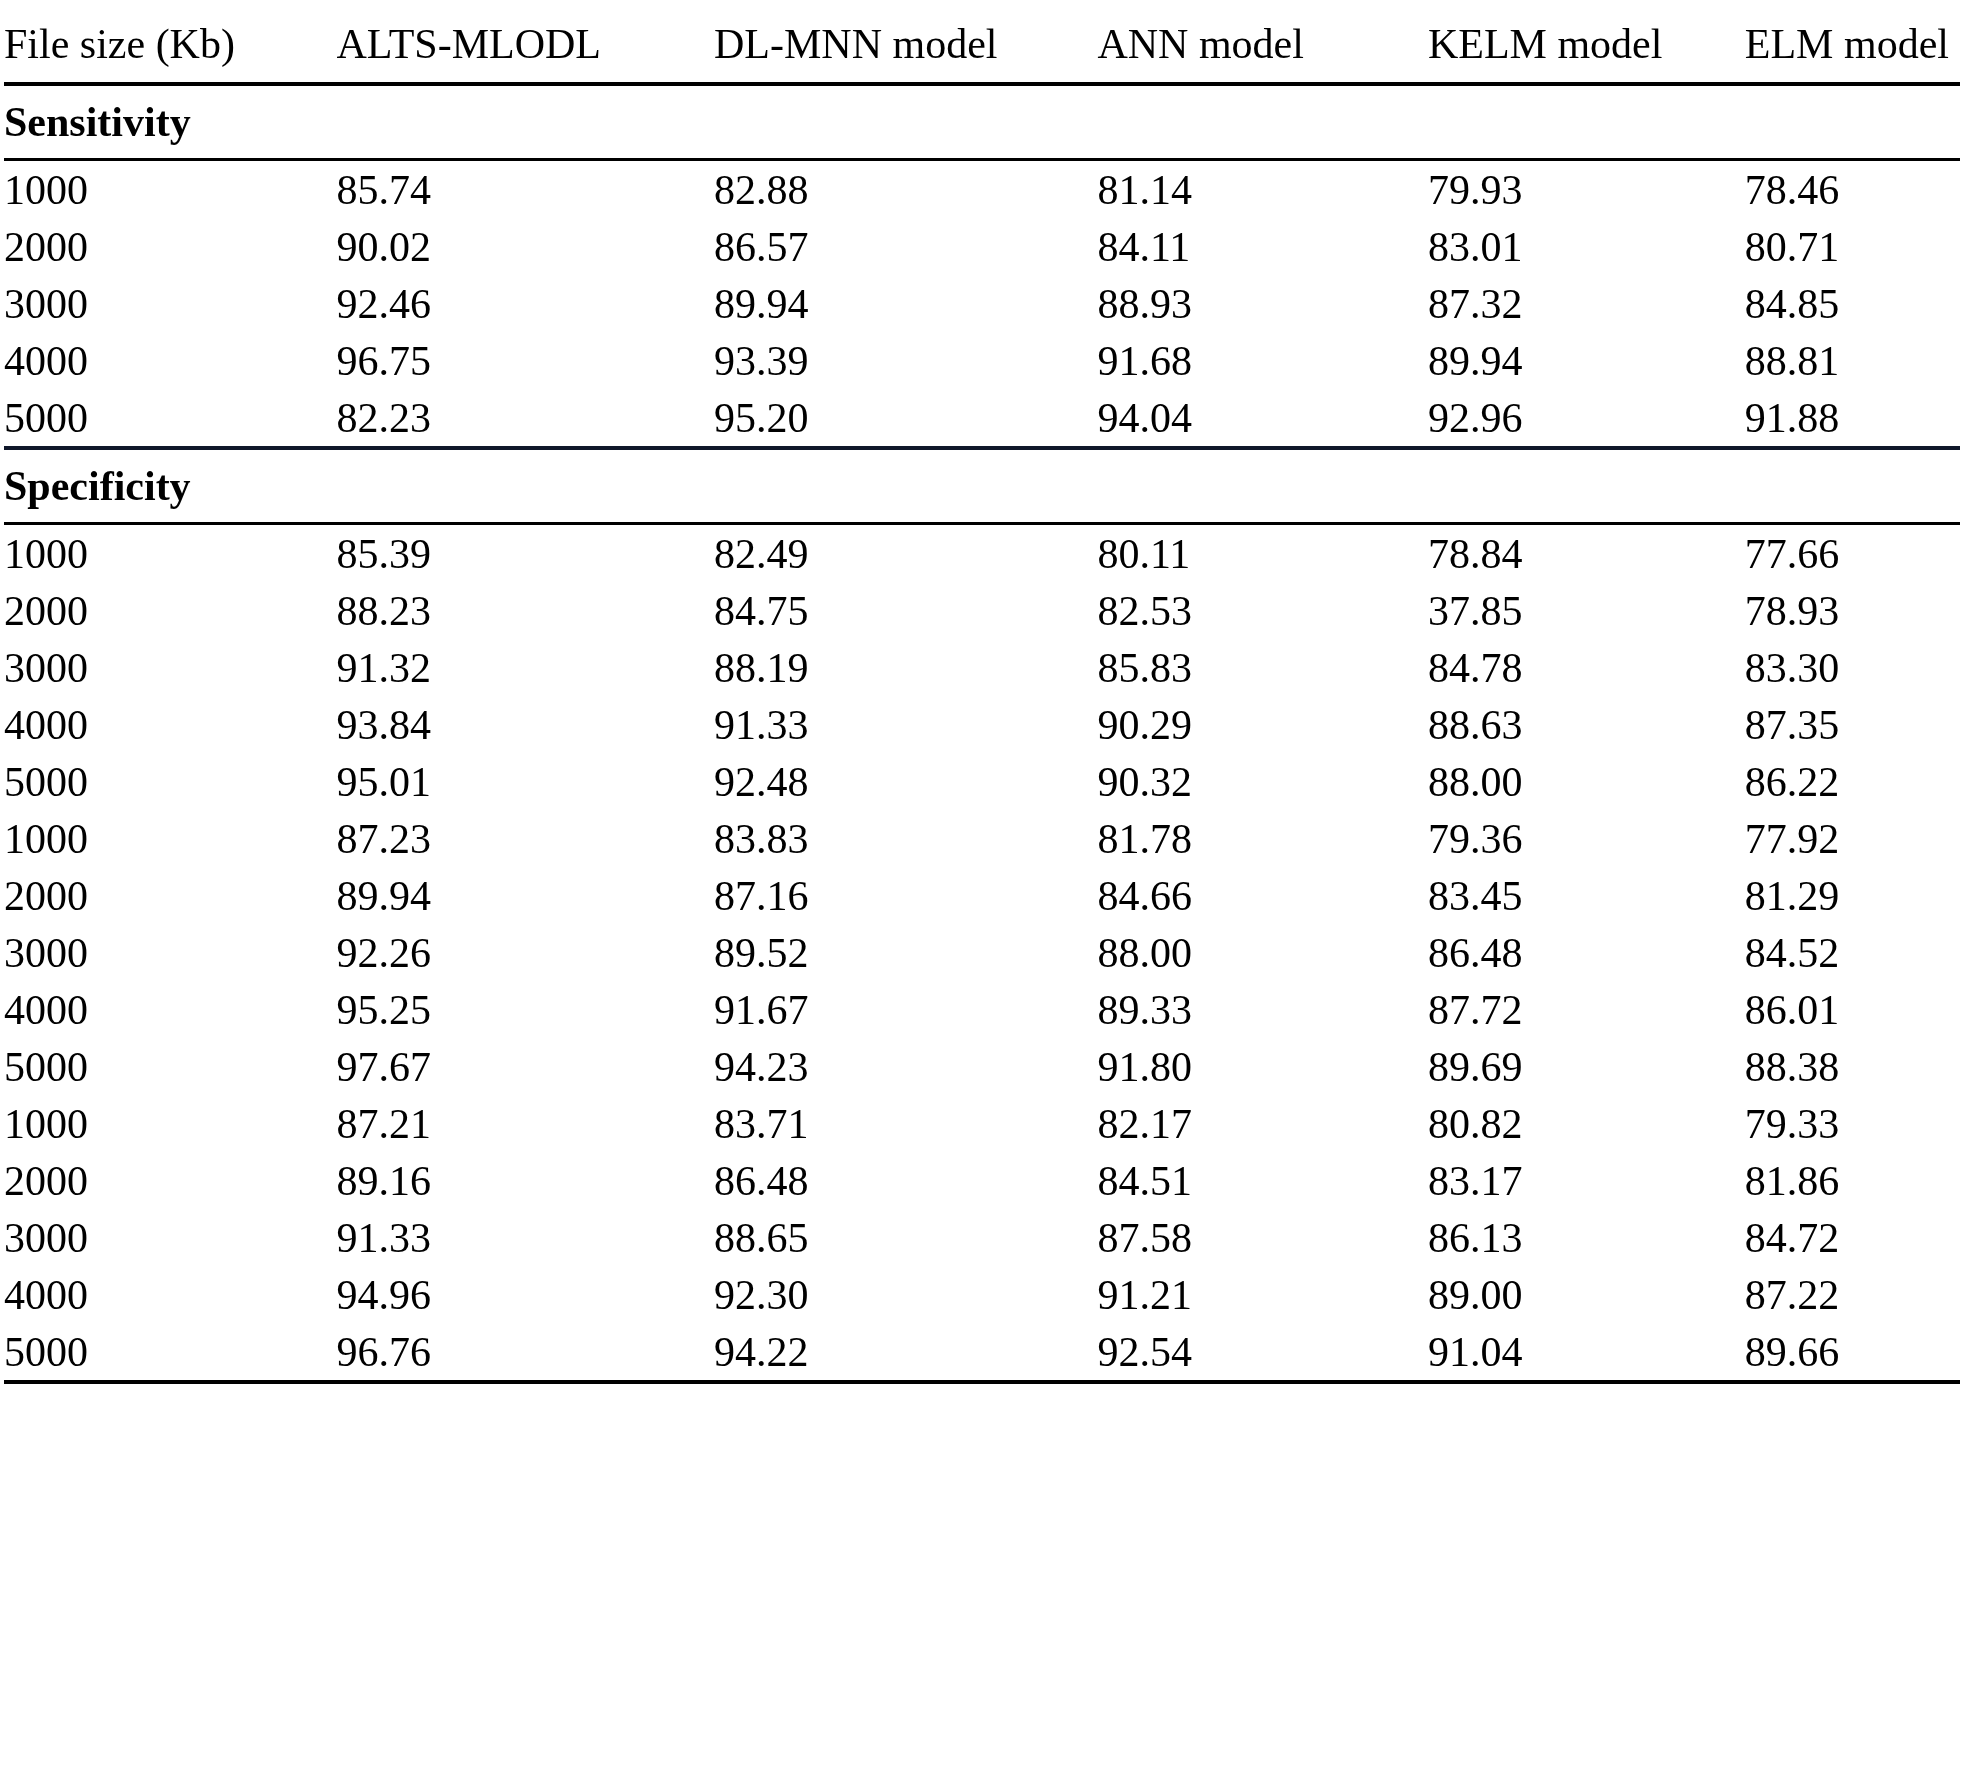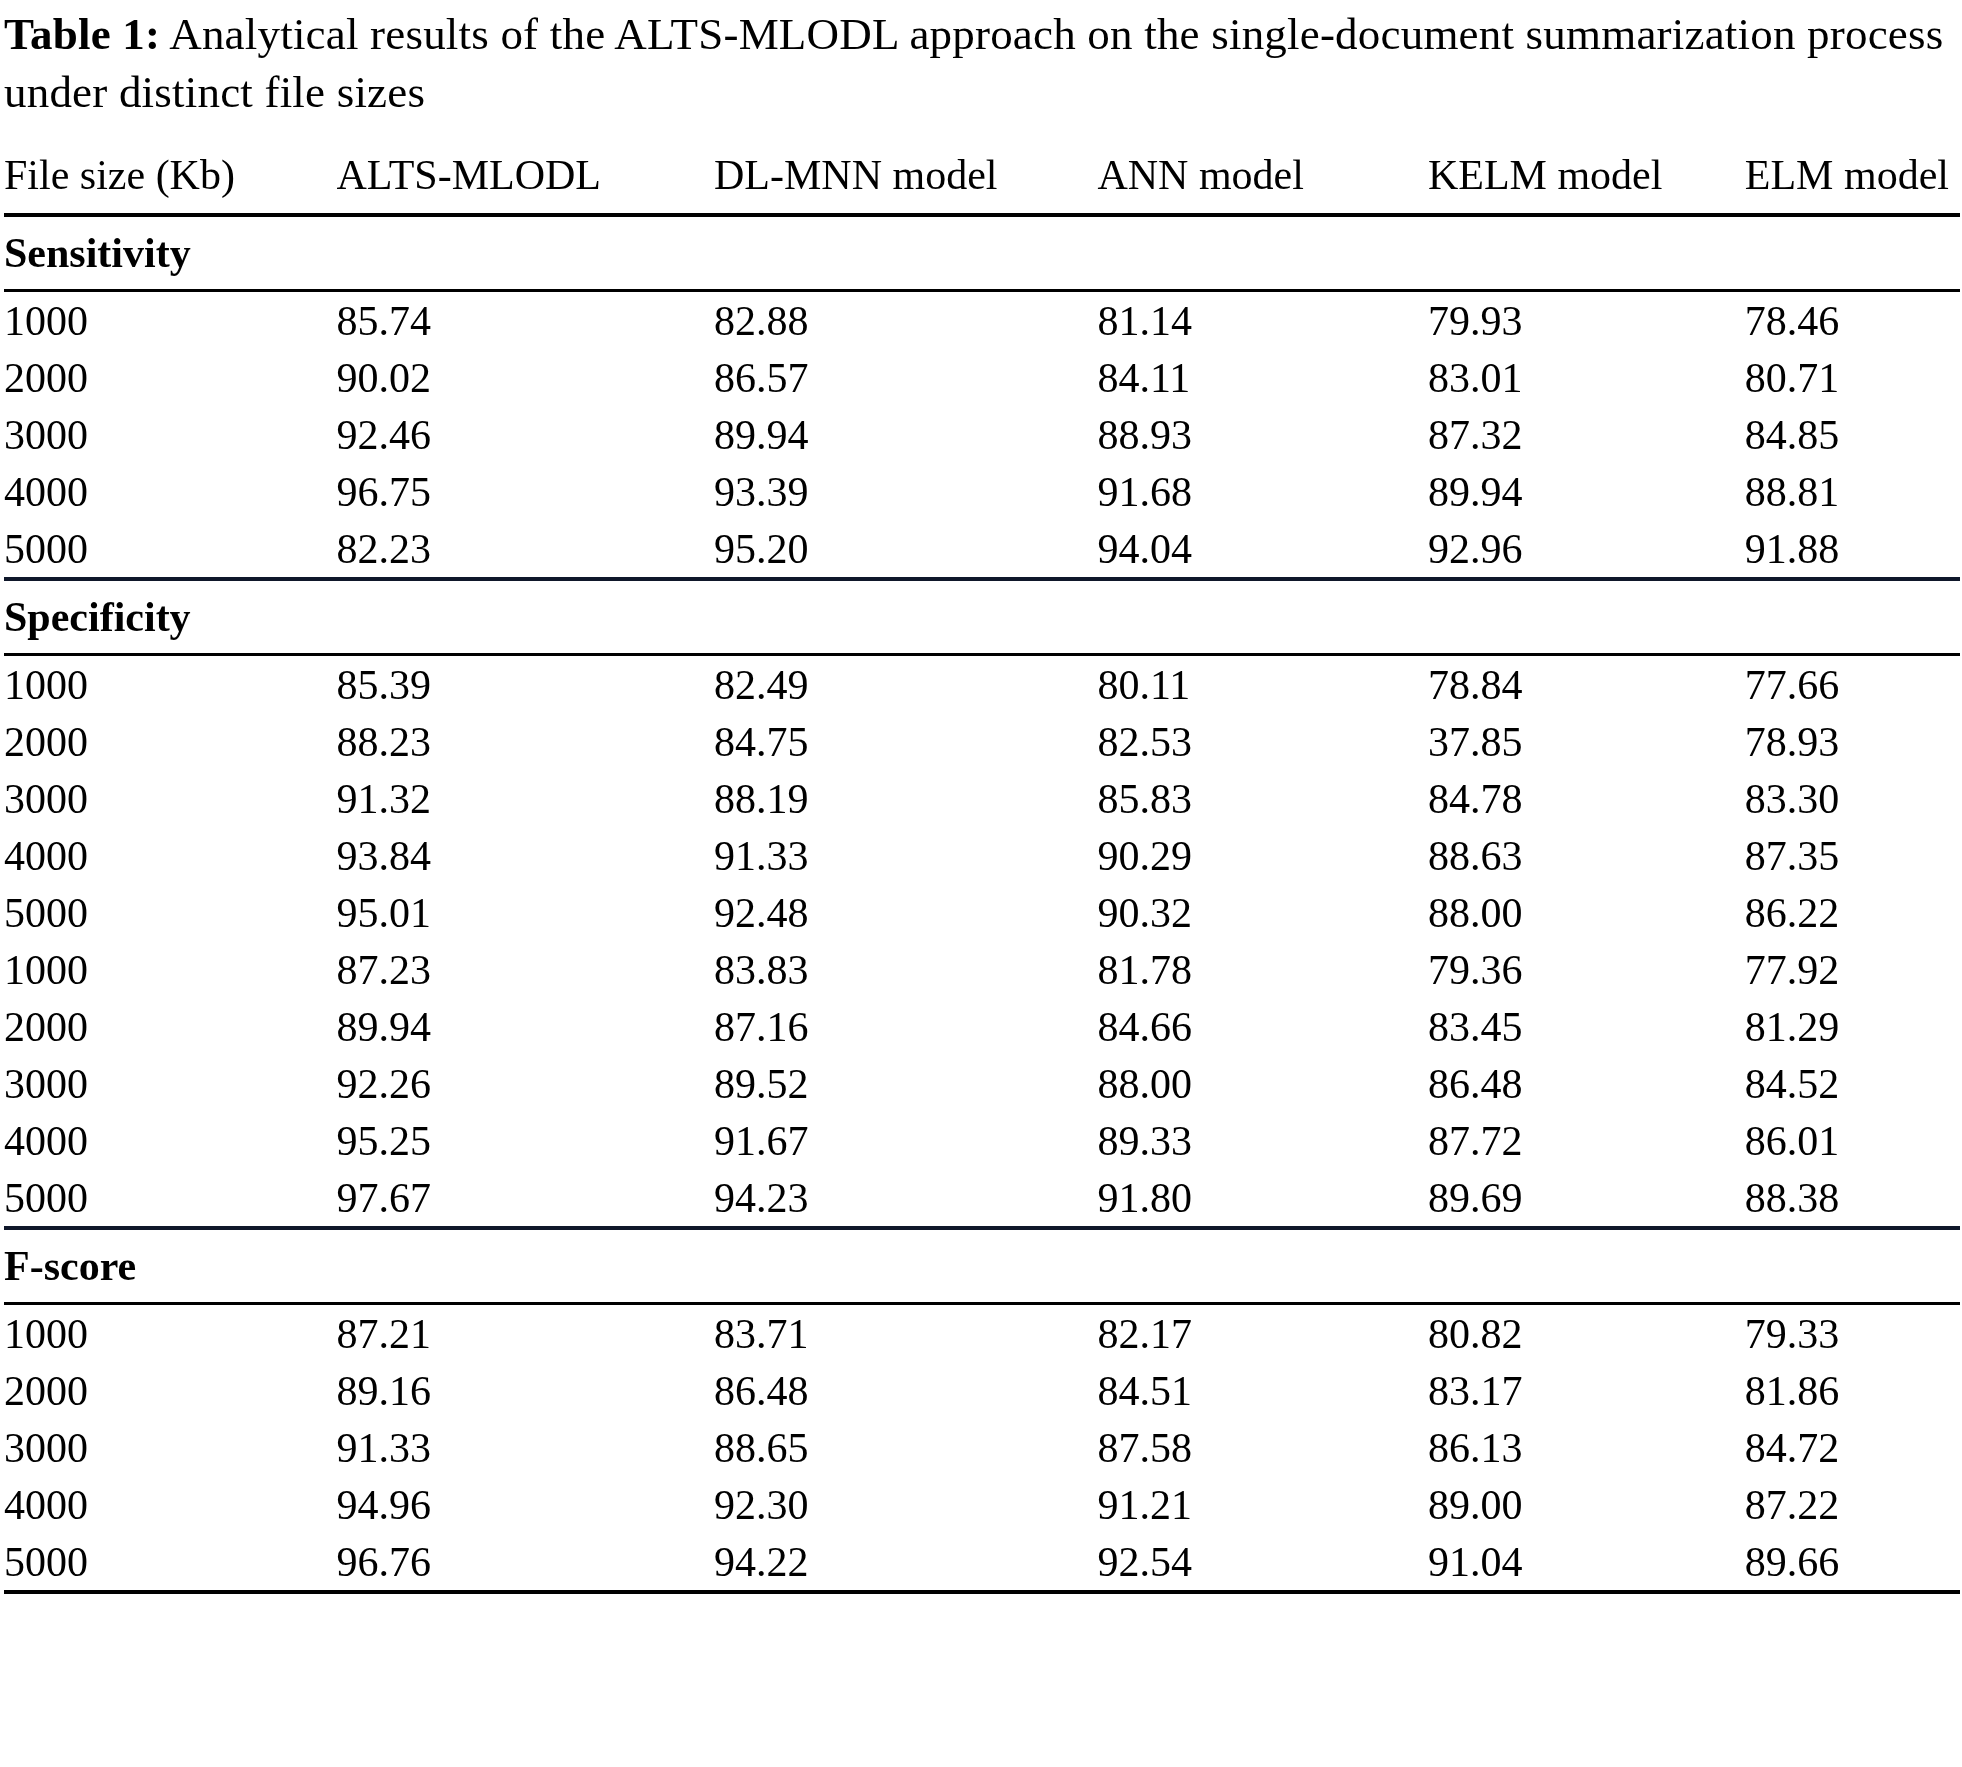--- a/index.html
+++ b/index.html
@@ -60,21 +60,20 @@
   tr.data-row td {
     height: 57px;
     font-weight: normal;
   }
 </style>
 </head>
 <body>
 
 <div class="page">
 
-  <p class="caption"><span class="cap-label">Table 1:</span><span> Analytical results of the ALTS-MLODL approach on the single-document summarization process under distinct file sizes</span></p>
 
   <table class="results">
     <colgroup>
       <col style="width:17.0%">
       <col style="width:19.3%">
       <col style="width:19.6%">
       <col style="width:16.9%">
       <col style="width:16.2%">
       <col style="width:11.0%">
     </colgroup>
@@ -207,23 +206,20 @@
           <td>86.01</td>
         </tr>
         <tr class="data-row">
           <td>5000</td>
           <td>97.67</td>
           <td>94.23</td>
           <td>91.80</td>
           <td>89.69</td>
           <td>88.38</td>
         </tr>
-        <tr class="section-row">
-          <td colspan="6">F-score</td>
-        </tr>
         <tr class="data-row">
           <td>1000</td>
           <td>87.21</td>
           <td>83.71</td>
           <td>82.17</td>
           <td>80.82</td>
           <td>79.33</td>
         </tr>
         <tr class="data-row">
           <td>2000</td>

